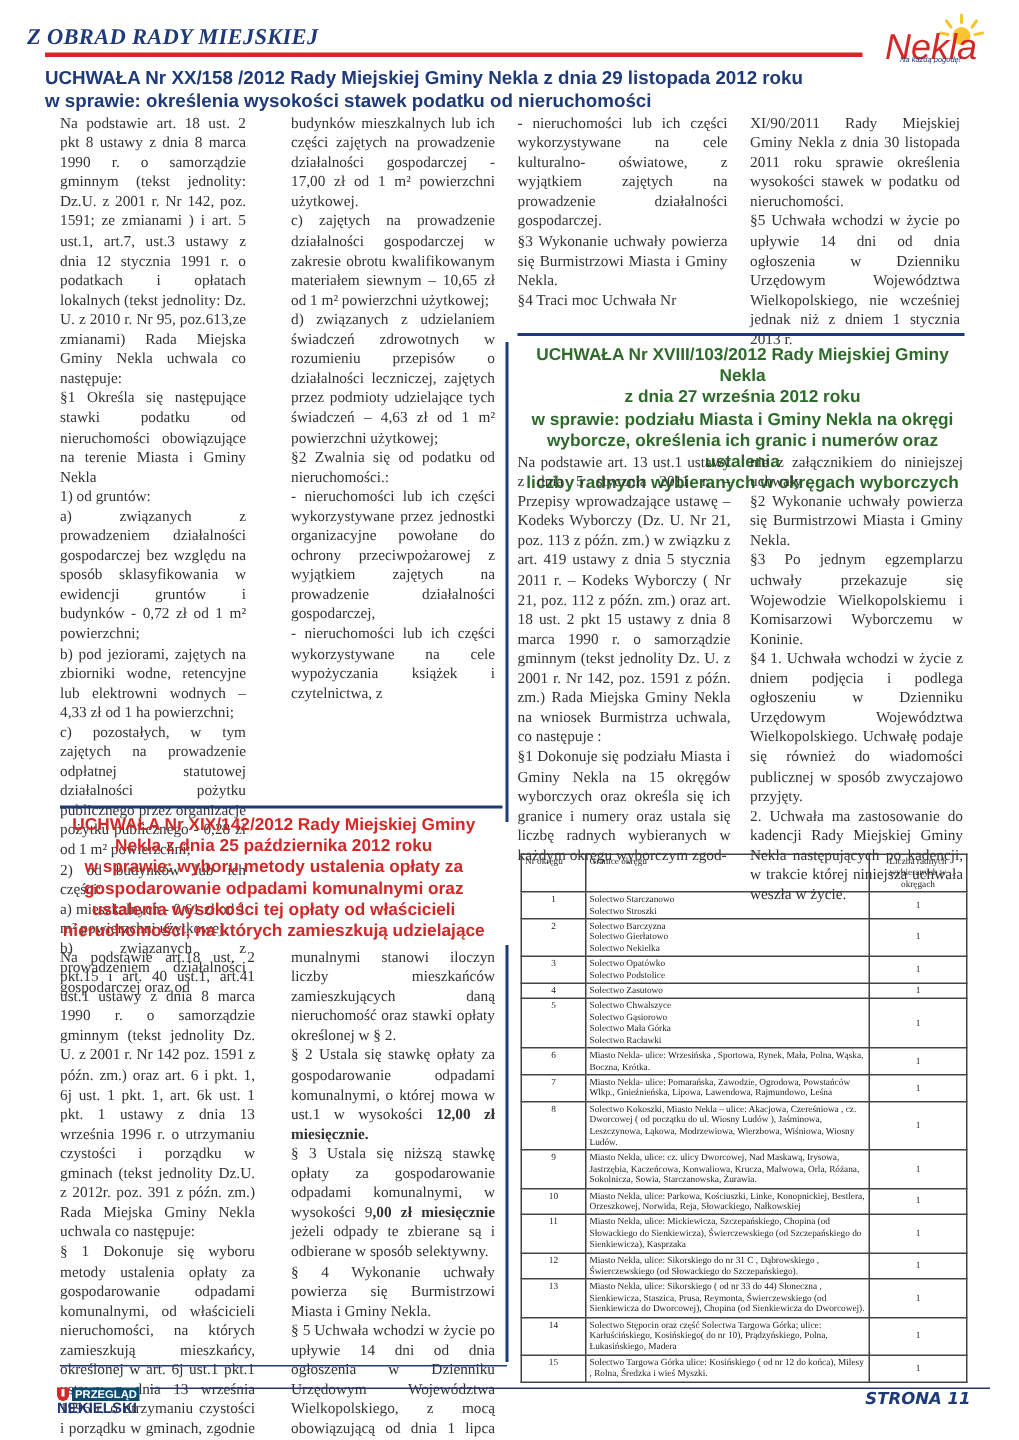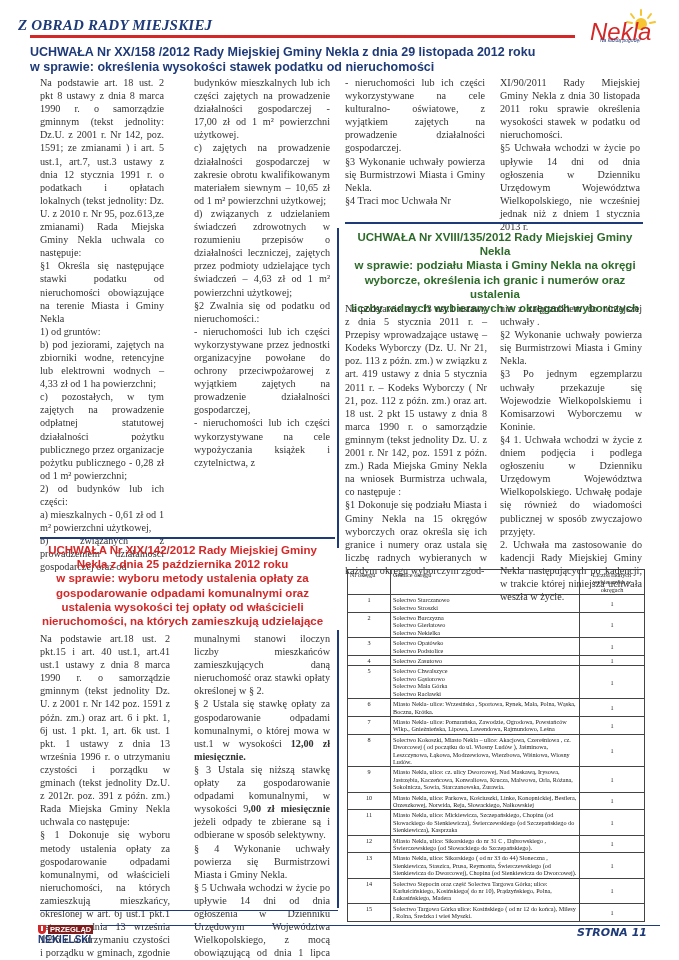--- a/index.html
+++ b/index.html
@@ -21,21 +21,21 @@
   table.okregi { border-collapse:collapse; font-size:6.2px; line-height:7.4px; font-family:"Liberation Serif", serif; color:#222; }
   table.okregi td, table.okregi th { border:1px solid #444; padding:1px 2px; vertical-align:top; font-weight:normal; text-align:left; }
   table.okregi td.nr { text-align:center; width:38px; }
   table.okregi td.cnt { text-align:center; width:60px; vertical-align:middle; }
   table.okregi th.nr { width:38px; }
   table.okregi th.cnt { text-align:center; width:60px; }
   .footer-logo { left:38px; top:925px; }
   .footer-badge { display:flex; align-items:center; gap:2px; }
   .shield { width:8px; height:9px; background:#d42828; border-radius:0 0 4px 4px; position:relative; }
   .shield::after { content:""; position:absolute; left:3px; top:1px; width:2px; height:5px; background:#fff; }
-  .przeglad { background:#7f1d1d; color:#fff; font-family:"Liberation Sans", sans-serif; font-weight:bold; font-size:7.5px; padding:0 2px; line-height:9px; }
+  .przeglad { background:#0c4a6e; color:#fff; font-family:"Liberation Sans", sans-serif; font-weight:bold; font-size:7.5px; padding:0 2px; line-height:9px; }
   .nekielski { font-family:"Liberation Sans", sans-serif; font-weight:bold; font-size:10px; color:#1f3a78; line-height:11px; margin-top:0px; }
   .footer-rule { left:100px; top:925px; width:560px; height:1px; background:#1f3a78; }
   .page-num { right:32px; top:926px; font-family:"DejaVu Sans", sans-serif; font-style:italic; font-weight:bold; font-size:11px; color:#1f3a78; }
   b { font-weight:bold; }
 </style>
 </head>
 <body>
 
 <div class="abs section-title">Z OBRAD RADY MIEJSKIEJ</div>
 <div class="abs red-rule"></div>
@@ -56,20 +56,21 @@
 
 <div class="abs h1" style="left:30px; top:45px; width:620px;">
   <div>UCHWAŁA Nr XX/158 /2012 Rady Miejskiej Gminy Nekla z dnia 29  listopada 2012 roku</div>
   <div>w sprawie: określenia wysokości stawek podatku od nieruchomości</div>
 </div>
 
 <div class="abs col" style="left:40px; top:76px; width:124px;">
   <p>Na podstawie art. 18 ust. 2 pkt 8 ustawy z dnia 8 marca 1990 r. o samorządzie gminnym (tekst jednolity: Dz.U. z 2001 r. Nr 142, poz. 1591; ze zmianami ) i art. 5 ust.1, art.7, ust.3 ustawy z dnia 12 stycznia 1991 r. o podatkach i opłatach lokalnych (tekst jednolity: Dz. U. z 2010 r. Nr 95, poz.613,ze zmianami)  Rada Miejska Gminy Nekla uchwala co następuje:</p>
   <p>§1 Określa się następujące stawki podatku od nieruchomości obowiązujące na terenie Miasta i Gminy  Nekla</p>
   <p>1) od gruntów:</p>
+  <p>a) związanych z prowadzeniem działalności gospodarczej bez względu na sposób   sklasyfikowania w ewidencji gruntów i budynków - 0,72 zł od 1 m² powierzchni;</p>
   <p>b) pod jeziorami, zajętych na zbiorniki wodne, retencyjne lub elektrowni wodnych – 4,33 zł od 1 ha powierzchni;</p>
   <p>c) pozostałych, w tym zajętych na prowadzenie odpłatnej statutowej działalności pożytku publicznego przez organizacje pożytku publicznego - 0,28 zł od 1 m² powierzchni;</p>
   <p>2) od budynków lub ich części:</p>
   <p>a) mieszkalnych - 0,61 zł od 1 m² powierzchni użytkowej,</p>
   <p>b) związanych z prowadzeniem działalności gospodarczej oraz od</p>
 </div>
 
 <div class="abs col" style="left:194px; top:76px; width:136px;">
   <p>budynków mieszkalnych lub ich części zajętych na prowadzenie działalności gospodarczej - 17,00 zł od 1 m² powierzchni użytkowej.</p>
   <p>c) zajętych na prowadzenie działalności gospodarczej w zakresie obrotu kwalifikowanym materiałem siewnym – 10,65 zł od 1 m² powierzchni użytkowej;</p>
@@ -86,21 +87,22 @@
 </div>
 
 <div class="abs col" style="left:500px; top:76px; width:140px;">
   <p>XI/90/2011 Rady Miejskiej Gminy Nekla z dnia 30 listopada   2011 roku sprawie określenia wysokości stawek w podatku od nieruchomości.</p>
   <p>  §5  Uchwała wchodzi w życie po upływie 14 dni od dnia ogłoszenia w Dzienniku Urzędowym Województwa  Wielkopolskiego, nie wcześniej jednak niż z dniem 1 stycznia 2013 r.</p>
 </div>
 
 <div class="abs blue-hr" style="left:345px; top:222px; width:298px;"></div>
 <div class="abs blue-vr" style="left:337px; top:228px; height:320px;"></div>
 <div class="abs h-green" style="left:345px; top:230px; width:300px;">
-  <div>UCHWAŁA Nr  XVIII/135/2012 Rady Miejskiej Gminy Nekla</div>
+  <div>UCHWAŁA Nr  XVIII/103/2012 Rady Miejskiej Gminy Nekla</div>
+  <div>z dnia 27 września 2012 roku</div>
   <div>w sprawie: podziału Miasta i Gminy Nekla na okręgi</div>
   <div>wyborcze, określenia ich granic i numerów oraz ustalenia</div>
   <div>liczby radnych wybieranych w okręgach wyborczych</div>
 </div>
 
 <div class="abs col" style="left:345px; top:302px; width:142px;">
   <p>Na podstawie art. 13 ust.1 ustawy z dnia 5 stycznia 2011 r. – Przepisy wprowadzające ustawę – Kodeks Wyborczy (Dz. U. Nr 21, poz. 113 z późn. zm.) w związku z art. 419 ustawy z dnia 5 stycznia 2011 r. – Kodeks Wyborczy ( Nr 21, poz. 112 z późn. zm.) oraz art. 18 ust. 2 pkt 15 ustawy z dnia 8 marca 1990 r. o samorządzie gminnym (tekst jednolity Dz. U. z 2001 r. Nr 142, poz. 1591 z późn. zm.) Rada Miejska Gminy Nekla na wniosek Burmistrza uchwala, co następuje :</p>
   <p>§1  Dokonuje się podziału Miasta i Gminy Nekla na 15 okręgów wyborczych oraz określa się ich granice i numery oraz ustala się liczbę radnych wybieranych w każdym okręgu wyborczym zgod-</p>
 </div>
 

